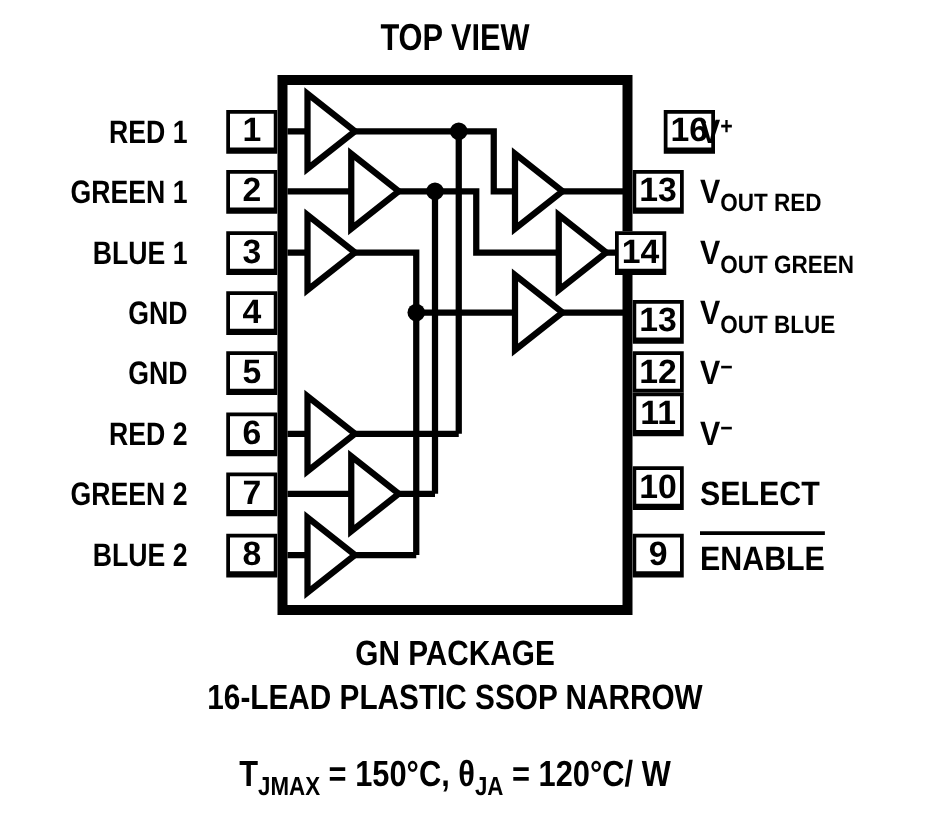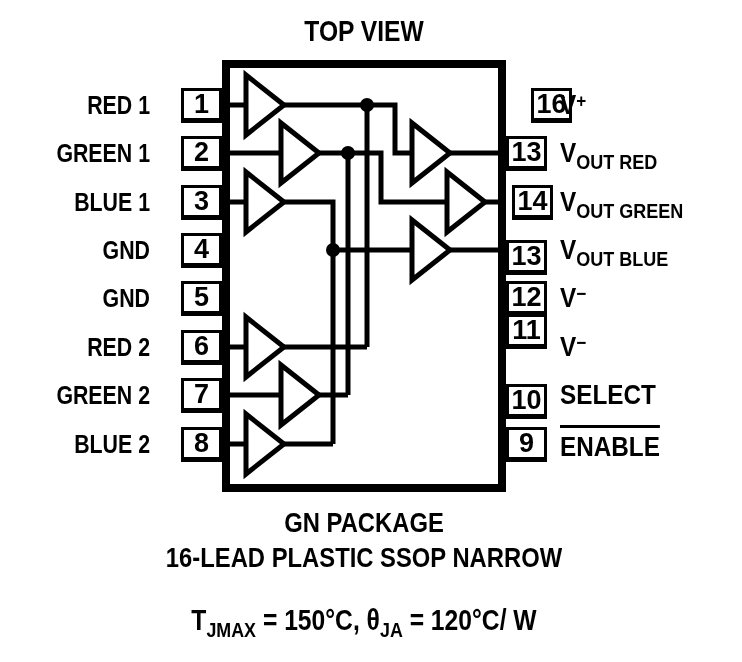--- a/index.html
+++ b/index.html
@@ -89,25 +89,25 @@
   <div class="pinbox" style="left:181px; top:136px"><span>2</span></div>
   <div class="pinbox" style="left:181px; top:185px"><span>3</span></div>
   <div class="pinbox" style="left:181px; top:233px"><span>4</span></div>
   <div class="pinbox" style="left:181px; top:281px"><span>5</span></div>
   <div class="pinbox" style="left:181px; top:330px"><span>6</span></div>
   <div class="pinbox" style="left:181px; top:378px"><span>7</span></div>
   <div class="pinbox" style="left:181px; top:427px"><span>8</span></div>
 
   <div class="pinbox" style="left:531px; top:88px"><span>16</span></div>
   <div class="pinbox" style="left:506px; top:136px"><span>13</span></div>
-  <div class="pinbox" style="left:512px; top:185px"><span>14</span></div>
+  <div class="pinbox" style="left:492px; top:185px"><span>14</span></div>
   <div class="pinbox" style="left:506px; top:240px"><span>13</span></div>
   <div class="pinbox" style="left:506px; top:281px"><span>12</span></div>
   <div class="pinbox" style="left:506px; top:314px"><span>11</span></div>
-  <div class="pinbox" style="left:506px; top:384px"><span>10</span></div>
+  <div class="pinbox" style="left:506px; top:373px"><span>10</span></div>
   <div class="pinbox" style="left:506px; top:427px"><span>9</span></div>
 
   <div class="rlabel" style="top:88px">
     <span><span>V</span><span class="sup">+</span></span>
   </div>
   <div class="rlabel" style="top:136px">
     <span><span>V</span><span class="sub">OUT RED</span></span>
   </div>
   <div class="rlabel" style="top:185px">
     <span><span>V</span><span class="sub">OUT GREEN</span></span>

